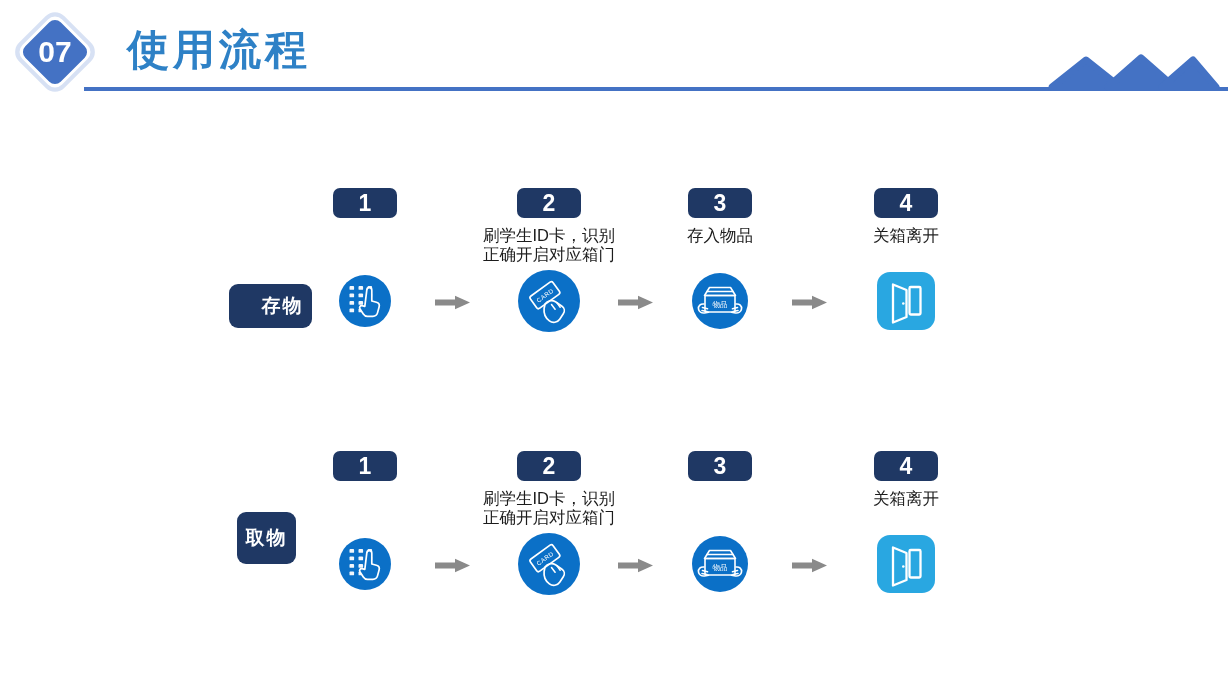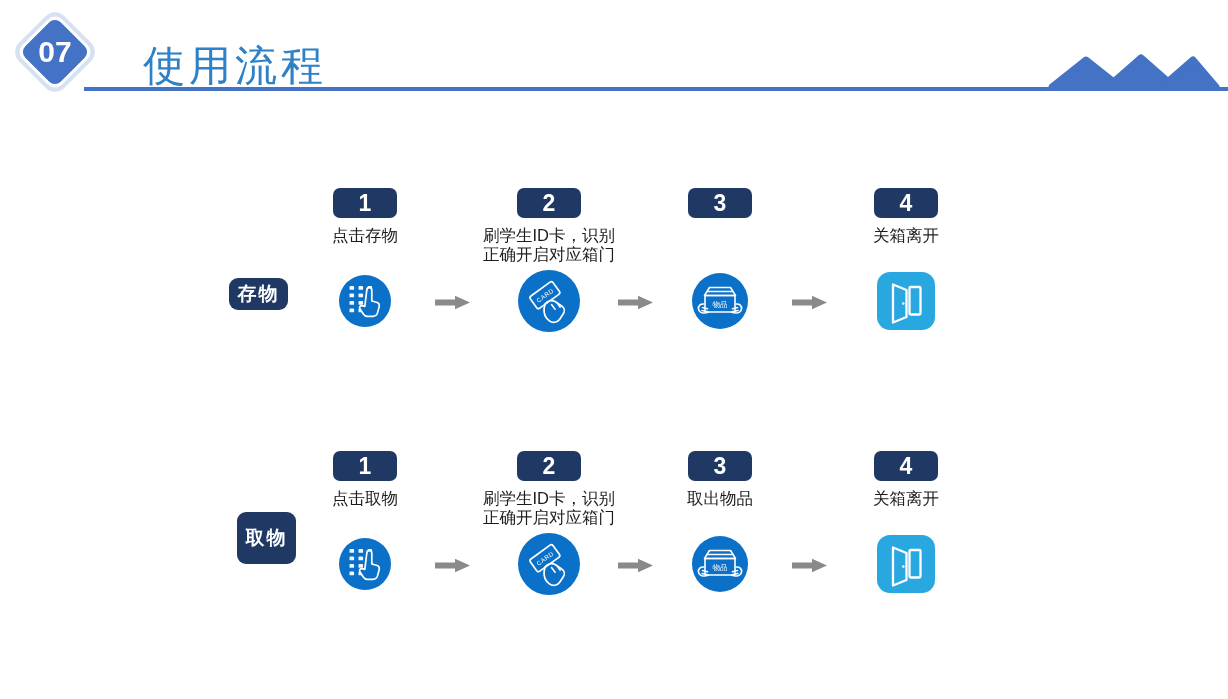--- a/index.html
+++ b/index.html
@@ -10,33 +10,33 @@
   }
 
   
   .diamond-wrap{position:absolute;left:11px;top:8px;width:88px;height:88px;}
   .d-layer{position:absolute;left:50%;top:50%;}
   .d-outer{width:64px;height:64px;transform:translate(-50%,-50%) rotate(45deg);background:#d7e1f4;border-radius:13px;}
   .d-mid{width:56px;height:56px;transform:translate(-50%,-50%) rotate(45deg);background:#ffffff;border-radius:10px;}
   .d-inner{width:50px;height:50px;transform:translate(-50%,-50%) rotate(45deg);background:#4472c4;border-radius:8px;}
   .d-num{position:absolute;left:50%;top:50%;transform:translate(-50%,-50%);color:#fff;font-size:30px;font-weight:600;}
 
-  .page-title{position:absolute;left:127px;top:24px;margin:16px;font-size:42px;line-height:1.25;font-weight:400;color:#2e81c6;letter-spacing:4px;white-space:nowrap;}
+  .page-title{position:absolute;left:127px;top:24px;margin:0;font-size:42px;line-height:1.25;font-weight:700;color:#2e81c6;letter-spacing:4px;white-space:nowrap;}
   .rule{position:absolute;left:84px;top:87px;width:1144px;height:4px;background:#4472c4;}
   .mountains{position:absolute;left:1040px;top:53px;width:180px;height:38px;}
 
   
   .flow{position:absolute;left:0;width:1228px;height:185px;}
   .flow-0{top:188px;}
   .flow-1{top:451px;}
 
   .side-label{position:absolute;background:#1f3864;color:#fff;border-radius:9px;
     display:flex;align-items:center;justify-content:center;
     font-size:19px;font-weight:700;letter-spacing:2px;}
-  .flow-0 .side-label{left:229px;top:90px;width:59px;height:32px;}
+  .flow-0 .side-label{left:229px;top:96px;width:59px;height:44px;padding-left:24px;}
   .flow-1 .side-label{left:237px;top:61px;width:59px;height:52px;}
 
   .step{position:absolute;top:0;width:230px;margin-left:-115px;text-align:center;}
   .c0{left:365px}.c1{left:549px}.c2{left:720px}.c3{left:906px}
 
   .badge{display:inline-block;min-width:64px;height:30px;line-height:30px;
     background:#1f3864;color:#fff;border-radius:7px;font-size:23px;font-weight:600;}
 
   .label{position:absolute;top:38px;left:50%;transform:translateX(-50%);
     width:230px;font-size:16.5px;line-height:19px;color:#1c1c1c;white-space:pre-line;}
@@ -73,21 +73,20 @@
     <path d="M68 34 L101 5 L134 34 Z"></path>
     <path d="M122 34 L153 7 L176 34 Z"></path>
   </g>
 </svg>
 
 <section class="flow flow-0">
   <div class="side-label">存物</div>
 
   <div class="step c0">
     <div class="badge">1</div>
-    <div class="label">点击存物</div>
     <div class="icon circle sz52">
       <svg viewBox="0 0 52 52">
         <g fill="#ffffff" opacity="0.95">
           <rect x="10.5" y="11" width="4.6" height="3.8" rx="0.9"></rect>
             <rect x="19.5" y="11" width="4.6" height="3.8" rx="0.9"></rect>
             <rect x="28.5" y="11" width="4.6" height="3.8" rx="0.9"></rect>
           <rect x="10.5" y="18.5" width="4.6" height="3.8" rx="0.9"></rect>
             <rect x="19.5" y="18.5" width="4.6" height="3.8" rx="0.9"></rect>
             <rect x="28.5" y="18.5" width="4.6" height="3.8" rx="0.9"></rect>
           <rect x="10.5" y="26" width="4.6" height="3.8" rx="0.9"></rect>
@@ -113,20 +112,21 @@
           <text x="27" y="27" font-size="6.2" letter-spacing="0.5" fill="#fff" text-anchor="middle">CARD</text>
         </g>
         <path fill="none" stroke="#fff" stroke-width="1.7" stroke-linejoin="round" stroke-linecap="round" d="M27 34 c2.5-3.5 7-4.5 10.5-2.2 l6.5 4.4 c2.5 1.7 3 5 1.3 7.6 l-3.6 5.4 c-2.3 3.4-7 4.2-10.3 1.7 c-3.8-2.8-5.8-7.6-5.3-12.4 z"></path>
         <path fill="none" stroke="#fff" stroke-width="1.5" stroke-linecap="round" d="M33.5 34.5 l3.6 4.8 M39 32.8 l3.2 4.4"></path>
       </svg>
     </div>
   </div>
 
   <div class="step c2">
     <div class="badge">3</div>
+    <div class="label">存入物品</div>
     <div class="icon circle sz56">
       <svg viewBox="0 0 56 56">
         <g fill="none" stroke="#fff" stroke-width="1.6" stroke-linejoin="round" stroke-linecap="round">
           <path d="M12.5 22.5 L17.5 14.5 H38.5 L43.5 22.5 Z"></path>
           <path d="M15 18.5 H41"></path>
           <rect x="13" y="22.5" width="30" height="16.5" rx="1"></rect>
           <path d="M12 31 c-3.5-0.5-6 2-5.5 5 c0.4 2.6 3 4.4 6 4 l4-0.8"></path>
           <path d="M10.5 34.5 l5 1.2 M10 37.5 l5 1"></path>
           <path d="M44 31 c3.5-0.5 6 2 5.5 5 c-0.4 2.6-3 4.4-6 4 l-4-0.8"></path>
           <path d="M45.5 34.5 l-5 1.2 M46 37.5 l-5 1"></path>
@@ -157,21 +157,20 @@
   <svg class="arrow a2" viewBox="0 0 36 15">
       <polygon points="0,4.6 20,4.6 20,0.8 35,7.5 20,14.2 20,10.4 0,10.4" fill="#8a8a8a"></polygon>
     </svg>
 </section>
 
 <section class="flow flow-1">
   <div class="side-label">取物</div>
 
   <div class="step c0">
     <div class="badge">1</div>
-    <div class="label">点击取物</div>
     <div class="icon circle sz52">
       <svg viewBox="0 0 52 52">
         <g fill="#ffffff" opacity="0.95">
           <rect x="10.5" y="11" width="4.6" height="3.8" rx="0.9"></rect>
             <rect x="19.5" y="11" width="4.6" height="3.8" rx="0.9"></rect>
             <rect x="28.5" y="11" width="4.6" height="3.8" rx="0.9"></rect>
           <rect x="10.5" y="18.5" width="4.6" height="3.8" rx="0.9"></rect>
             <rect x="19.5" y="18.5" width="4.6" height="3.8" rx="0.9"></rect>
             <rect x="28.5" y="18.5" width="4.6" height="3.8" rx="0.9"></rect>
           <rect x="10.5" y="26" width="4.6" height="3.8" rx="0.9"></rect>
@@ -197,21 +196,20 @@
           <text x="27" y="27" font-size="6.2" letter-spacing="0.5" fill="#fff" text-anchor="middle">CARD</text>
         </g>
         <path fill="none" stroke="#fff" stroke-width="1.7" stroke-linejoin="round" stroke-linecap="round" d="M27 34 c2.5-3.5 7-4.5 10.5-2.2 l6.5 4.4 c2.5 1.7 3 5 1.3 7.6 l-3.6 5.4 c-2.3 3.4-7 4.2-10.3 1.7 c-3.8-2.8-5.8-7.6-5.3-12.4 z"></path>
         <path fill="none" stroke="#fff" stroke-width="1.5" stroke-linecap="round" d="M33.5 34.5 l3.6 4.8 M39 32.8 l3.2 4.4"></path>
       </svg>
     </div>
   </div>
 
   <div class="step c2">
     <div class="badge">3</div>
-    <div class="label">取出物品</div>
     <div class="icon circle sz56">
       <svg viewBox="0 0 56 56">
         <g fill="none" stroke="#fff" stroke-width="1.6" stroke-linejoin="round" stroke-linecap="round">
           <path d="M12.5 22.5 L17.5 14.5 H38.5 L43.5 22.5 Z"></path>
           <path d="M15 18.5 H41"></path>
           <rect x="13" y="22.5" width="30" height="16.5" rx="1"></rect>
           <path d="M12 31 c-3.5-0.5-6 2-5.5 5 c0.4 2.6 3 4.4 6 4 l4-0.8"></path>
           <path d="M10.5 34.5 l5 1.2 M10 37.5 l5 1"></path>
           <path d="M44 31 c3.5-0.5 6 2 5.5 5 c-0.4 2.6-3 4.4-6 4 l-4-0.8"></path>
           <path d="M45.5 34.5 l-5 1.2 M46 37.5 l-5 1"></path>

